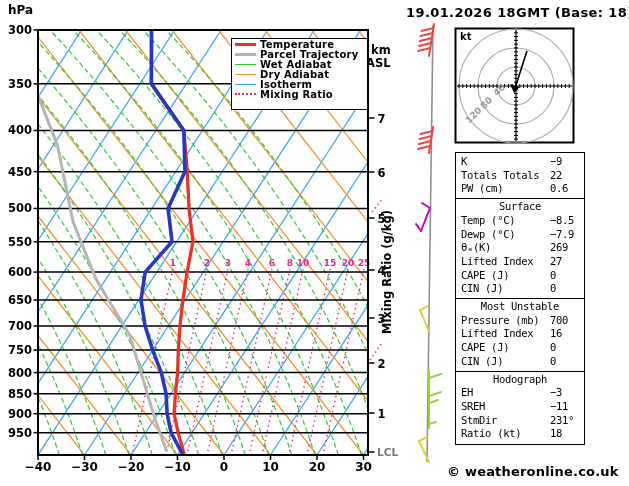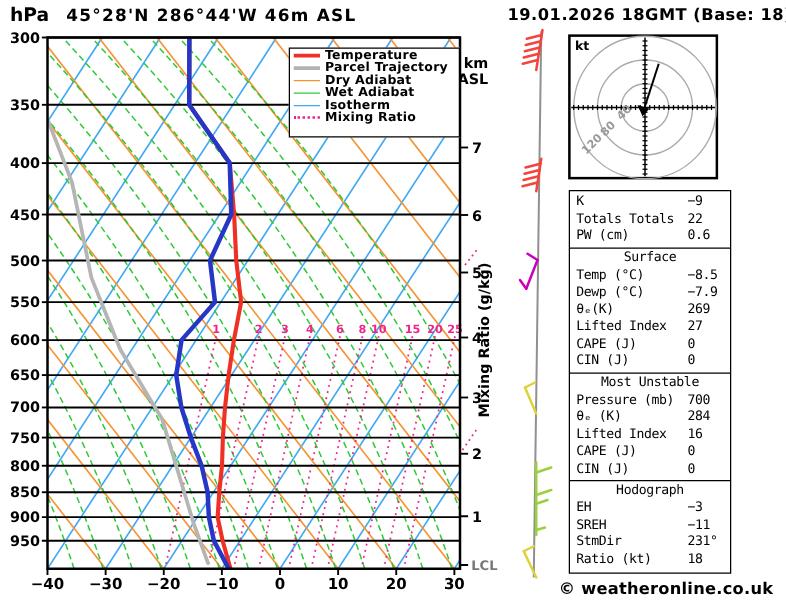--- a/index.html
+++ b/index.html
@@ -1,19 +1,19 @@
 <!DOCTYPE html>
 <html><head>
 <meta charset="utf-8">
 <style>
   html,body{margin:0;padding:0;background:#fff;}
   .screen{position:relative;width:629px;height:486px;background:#fff;overflow:hidden;
           font-family:"DejaVu Sans",sans-serif;color:#000;}
   svg{position:absolute;left:0;top:0;z-index:1;}
-  .hpa{position:absolute;left:8px;top:3px;font-size:15px;font-weight:bold;z-index:5;}
+  .hpa{position:absolute;left:8px;top:3px;font-size:12px;font-weight:bold;z-index:5;}
   .title{position:absolute;left:53px;top:5px;font-size:13.5px;font-weight:bold;letter-spacing:1px;z-index:5;white-space:nowrap;}
   .kmasl{position:absolute;left:366px;top:1px;font-size:11.5px;font-weight:bold;line-height:13px;z-index:5;margin-top:43px;}
   .kmasl span{display:block;}
   .kmasl span:first-child{padding-left:5px;}
   .date{position:absolute;left:406px;top:5px;font-size:13px;font-weight:bold;letter-spacing:0.4px;z-index:5;white-space:nowrap;}
   .legend{position:absolute;left:231px;top:38px;width:137px;height:72px;background:#fff;
           border:1.6px solid #000;z-index:5;box-sizing:border-box;padding:1px 0 16px 3px;}
   .lrow{display:flex;align-items:center;height:9.9px;white-space:nowrap;}
   .lswatch{display:inline-block;width:21px;margin-right:4px;flex:0 0 21px;}
   .ltext{font-size:10px;font-weight:bold;letter-spacing:0.2px;}
@@ -326,42 +326,41 @@
         </g>
         <text font-family="&quot;DejaVu Sans&quot;,sans-serif" font-weight="bold" fill="#000" x="460" y="40" font-size="10px">kt</text>
         <text font-family="&quot;DejaVu Sans&quot;,sans-serif" font-weight="bold" fill="#999" x="497" y="96.5" font-size="9px" transform="rotate(-45 497 96.5)">40</text>
         <text font-family="&quot;DejaVu Sans&quot;,sans-serif" font-weight="bold" fill="#999" x="484" y="109.5" font-size="9px" transform="rotate(-45 484 109.5)">80</text>
         <text font-family="&quot;DejaVu Sans&quot;,sans-serif" font-weight="bold" fill="#999" x="469" y="124" font-size="9px" transform="rotate(-45 469 124)">120</text>
         <line x1="527" y1="51" x2="515" y2="88" stroke="#000" stroke-width="1.6"></line>
         <polygon points="514,93 510,84 519.5,87" fill="#000"></polygon>
       </g>
     </svg>
   <div class="hpa">hPa</div>
-  <div class="title">45°28'N 286°44'W 46m ASL</div>
   <div class="kmasl">
     <span>km</span>
     <span>ASL</span>
   </div>
   <div class="date">19.01.2026 18GMT (Base: 18)</div>
   <div class="legend" id="legend">
       <div class="lrow">
         <span class="lswatch" style="border-top: 3px solid rgb(238, 49, 36);"></span>
         <span class="ltext">Temperature</span>
       </div>
       <div class="lrow">
         <span class="lswatch" style="border-top: 3px solid rgb(179, 179, 179);"></span>
         <span class="ltext">Parcel Trajectory</span>
       </div>
       <div class="lrow">
+        <span class="lswatch" style="border-top: 1.5px solid rgb(45, 201, 55);"></span>
+        <span class="ltext">Wet Adiabat</span>
+      </div>
+      <div class="lrow">
         <span class="lswatch" style="border-top: 1.5px solid rgb(245, 147, 49);"></span>
         <span class="ltext">Dry Adiabat</span>
-      </div>
-      <div class="lrow">
-        <span class="lswatch" style="border-top: 1.5px solid rgb(45, 201, 55);"></span>
-        <span class="ltext">Wet Adiabat</span>
       </div>
       <div class="lrow">
         <span class="lswatch" style="border-top: 1.5px solid rgb(63, 168, 244);"></span>
         <span class="ltext">Isotherm</span>
       </div>
       <div class="lrow">
         <span class="lswatch" style="border-top: 2px dotted rgb(240, 37, 140);"></span>
         <span class="ltext">Mixing Ratio</span>
       </div>
     </div>
@@ -376,21 +375,20 @@
         <div class="srow"><span>Temp (°C)</span><span class="sval">−8.5</span></div>
         <div class="srow"><span>Dewp (°C)</span><span class="sval">−7.9</span></div>
         <div class="srow"><span>θₑ(K)</span><span class="sval">269</span></div>
         <div class="srow"><span>Lifted Index</span><span class="sval">27</span></div>
         <div class="srow"><span>CAPE (J)</span><span class="sval">0</span></div>
         <div class="srow"><span>CIN (J)</span><span class="sval">0</span></div>
       </div>
       <div class="ssec">
         <div class="shead">Most Unstable</div>
         <div class="srow"><span>Pressure (mb)</span><span class="sval">700</span></div>
-        <div class="srow"><span>θₑ (K)</span><span class="sval">284</span></div>
         <div class="srow"><span>Lifted Index</span><span class="sval">16</span></div>
         <div class="srow"><span>CAPE (J)</span><span class="sval">0</span></div>
         <div class="srow"><span>CIN (J)</span><span class="sval">0</span></div>
       </div>
       <div class="ssec">
         <div class="shead">Hodograph</div>
         <div class="srow"><span>EH</span><span class="sval">−3</span></div>
         <div class="srow"><span>SREH</span><span class="sval">−11</span></div>
         <div class="srow"><span>StmDir</span><span class="sval">231°</span></div>
         <div class="srow"><span>Ratio (kt)</span><span class="sval">18</span></div>

